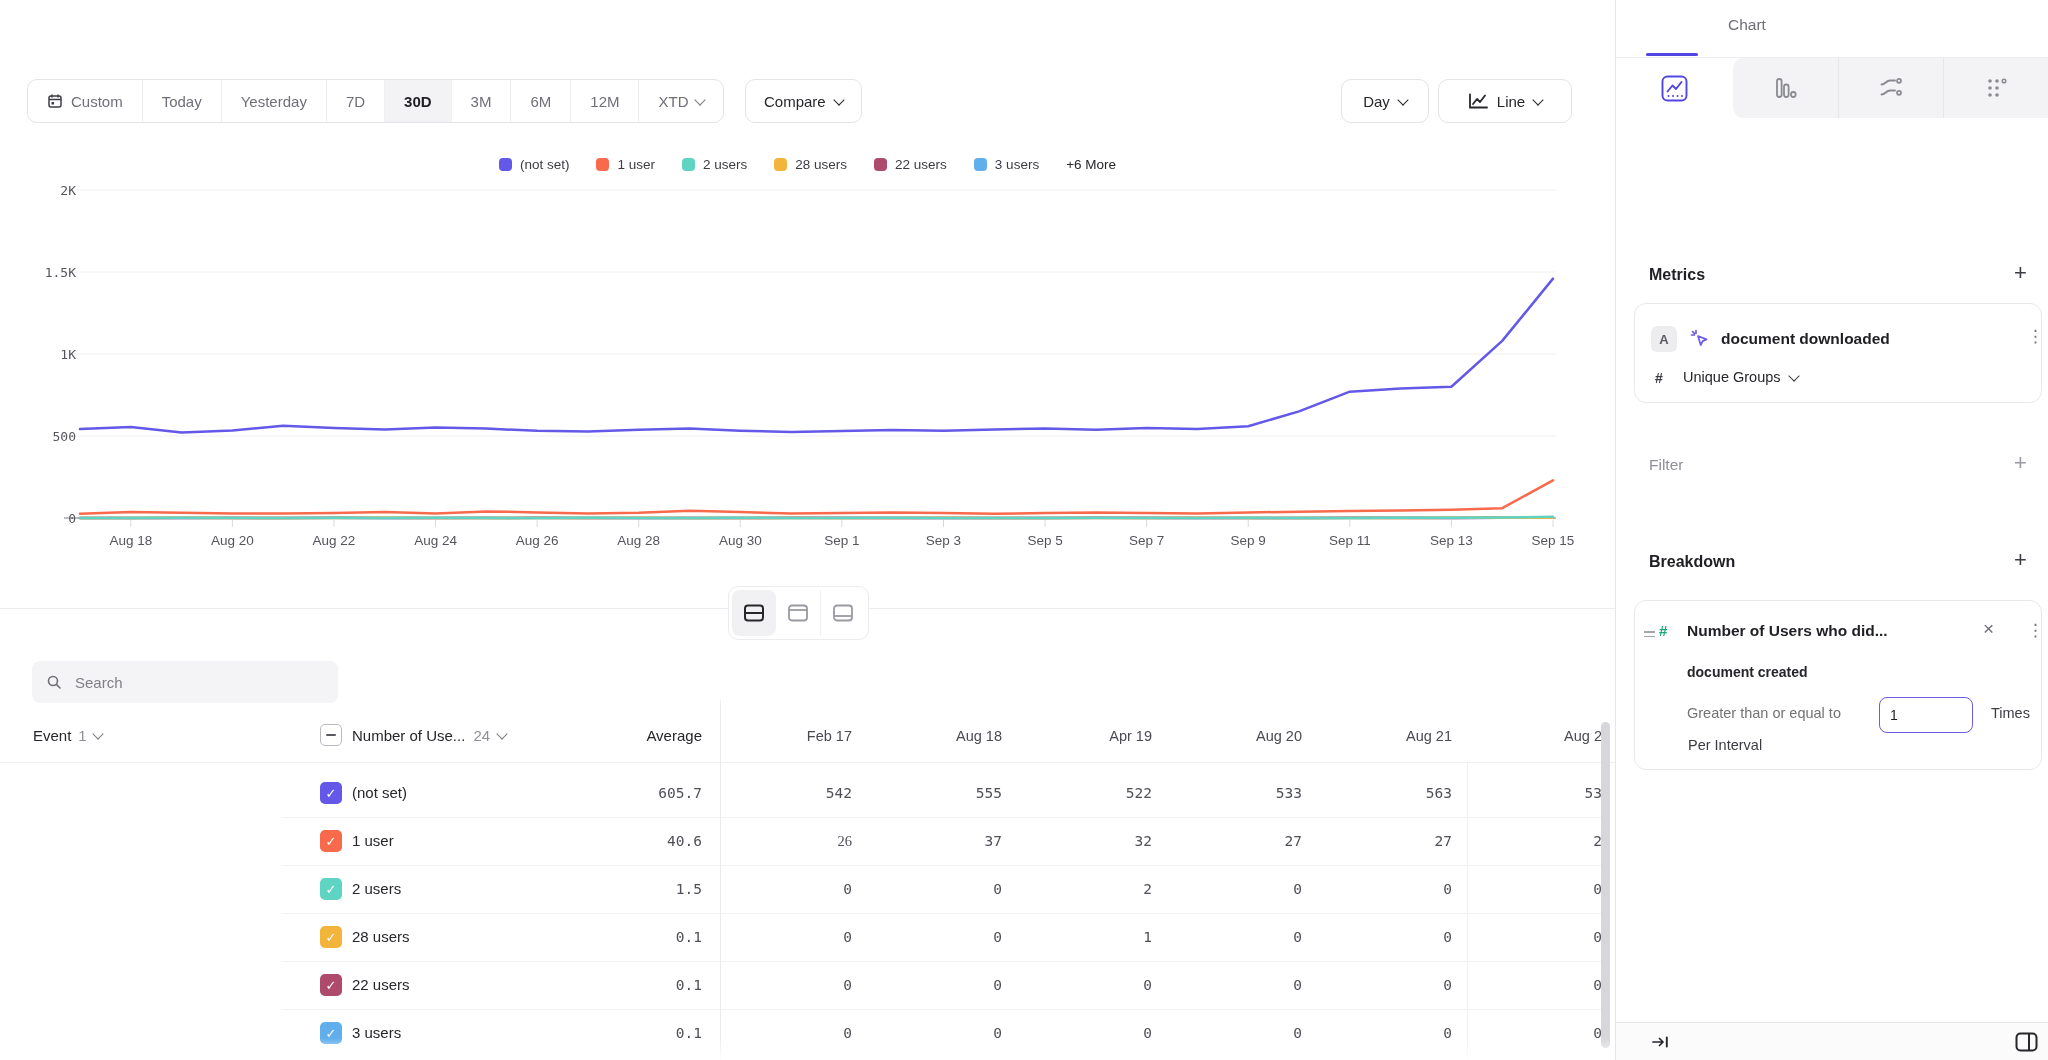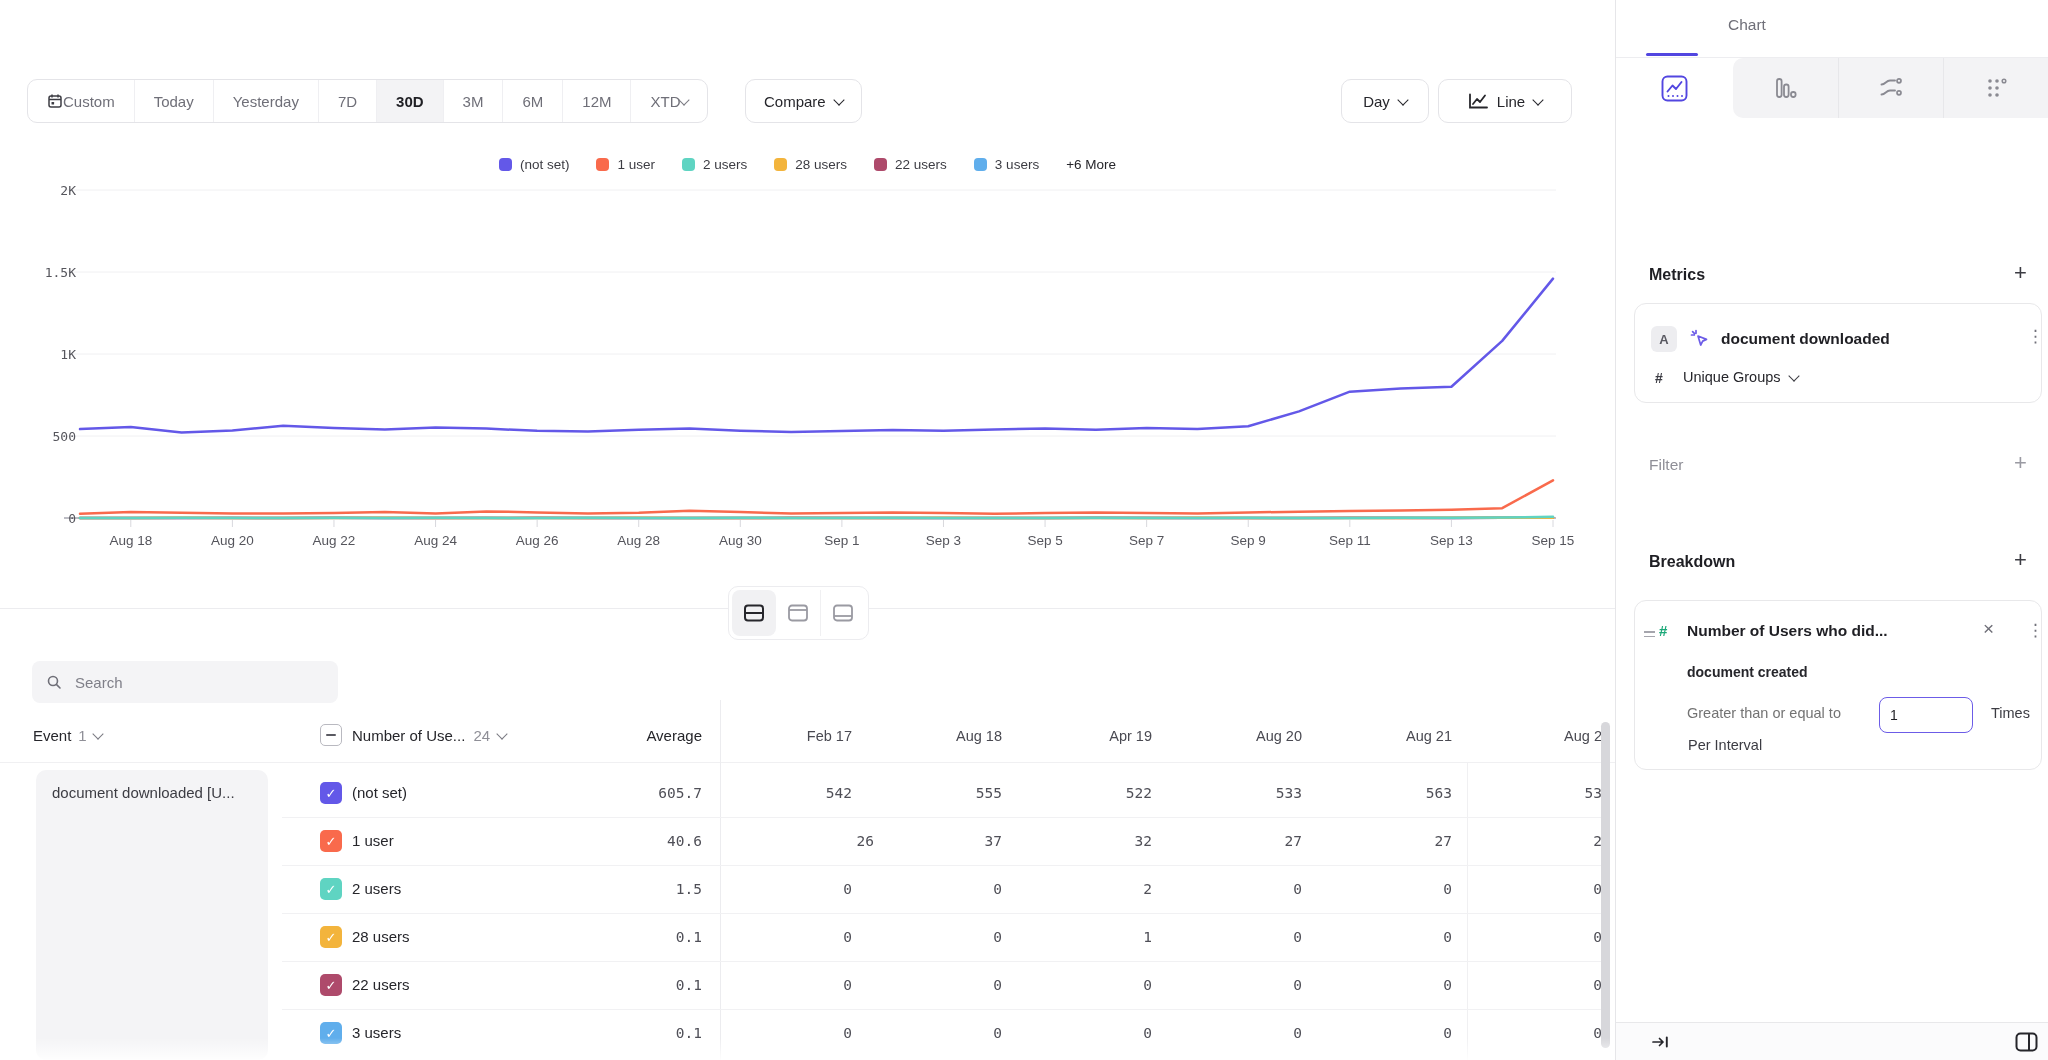--- a/index.html
+++ b/index.html
@@ -3,21 +3,21 @@
 <meta charset="utf-8">
 <style>
   html,body{margin:0;padding:0;background:#fff;}
   .screen{position:relative;width:2048px;height:1060px;background:#fff;overflow:hidden;
           font-family:"Liberation Sans",sans-serif;color:#1f1f24;}
   .abs{position:absolute;}
 
   
   .range-bar{position:absolute;left:27px;top:79px;height:42px;display:flex;align-items:stretch;
              border:1px solid #e4e4e8;border-radius:10px;background:#fff;overflow:hidden;}
-  .range-btn{display:flex;align-items:center;gap:0;padding:0 19px;font-size:15px;color:#6f6f78;
+  .range-btn{display:flex;align-items:center;gap:8px;padding:0 19px;font-size:15px;color:#6f6f78;
              border-right:1px solid #efeff2;cursor:pointer;white-space:nowrap;}
   .range-btn:last-child{border-right:none;}
   .range-btn.active{background:#f3f3f5;color:#1f1f24;font-weight:bold;}
   .pill-btn{position:absolute;height:42px;display:flex;align-items:center;justify-content:center;gap:9px;
             border:1px solid #e4e4e8;border-radius:10px;background:#fff;font-size:15px;color:#26262b;cursor:pointer;}
   .chev{display:inline-block;width:7px;height:7px;border-right:1.6px solid currentColor;
         border-bottom:1.6px solid currentColor;transform:rotate(45deg);margin-top:-3px;}
   .chev.gray{color:#7a7a82;}
 
   
@@ -289,21 +289,20 @@
   <div class="date-h" style="left:732px;">Feb 17</div>
   <div class="date-h" style="left:882px;">Aug 18</div>
   <div class="date-h" style="left:1032px;">Apr 19</div>
   <div class="date-h" style="left:1182px;">Aug 20</div>
   <div class="date-h" style="left:1332px;">Aug 21</div>
   <div class="date-h" style="left:1482px;">Aug 2</div>
   <div class="header-sep"></div>
   <div class="col-divider"></div>
   <div class="col-divider2"></div>
 
-  <div class="event-box">document downloaded [U...</div>
 
   <div class="trow" style="top:769px;">
     <span class="cb" style="background: rgb(99, 88, 232);">
         <span class="tick">✓</span>
       </span>
     <span class="rlabel">(not set)</span>
     <span class="avgv mono">605.7</span>
     <span class="dval mono" style="left:732px;">542</span>
     <span class="dval mono" style="left:882px;">555</span>
     <span class="dval mono" style="left:1032px;">522</span>
@@ -311,21 +310,21 @@
     <span class="dval mono" style="left:1332px;">563</span>
     <span class="dval mono" style="left:1482px;">53</span>
   </div>
   <div class="row-sep" style="top:817px;"></div>
   <div class="trow" style="top:817px;">
     <span class="cb" style="background: rgb(249, 106, 76);">
         <span class="tick">✓</span>
       </span>
     <span class="rlabel">1 user</span>
     <span class="avgv mono">40.6</span>
-    <span class="dval mono" style="left:754px;">26</span>
+    <span class="dval mono" style="left:732px;font-family:Liberation Serif, serif;">26</span>
     <span class="dval mono" style="left:882px;">37</span>
     <span class="dval mono" style="left:1032px;">32</span>
     <span class="dval mono" style="left:1182px;">27</span>
     <span class="dval mono" style="left:1332px;">27</span>
     <span class="dval mono" style="left:1482px;">2</span>
   </div>
   <div class="row-sep" style="top:865px;"></div>
   <div class="trow" style="top:865px;">
     <span class="cb" style="background: rgb(95, 212, 194);">
         <span class="tick">✓</span>

